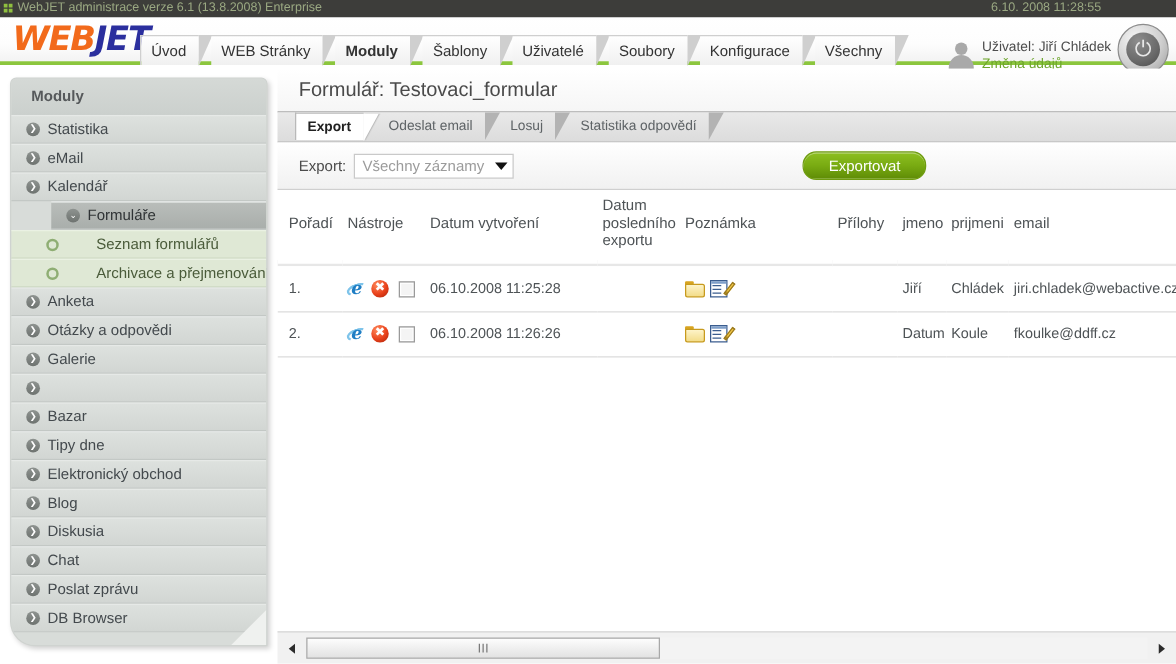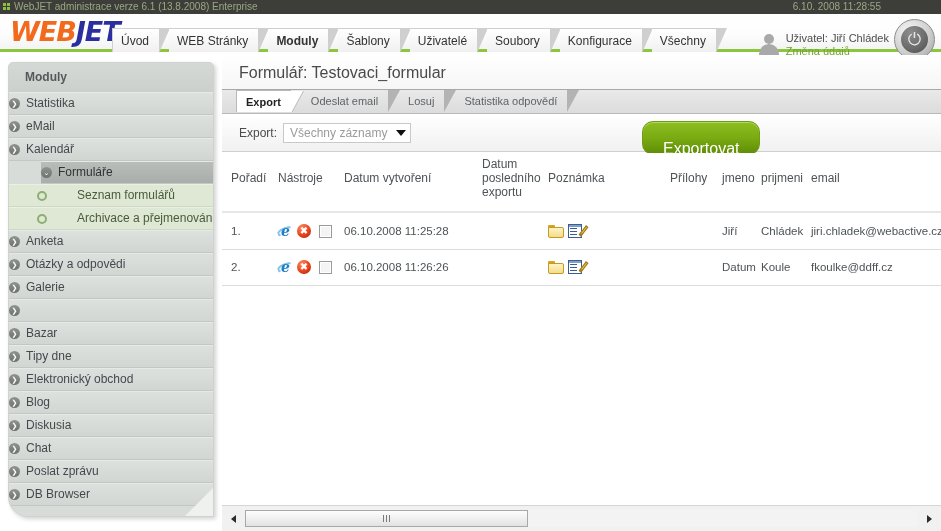--- a/index.html
+++ b/index.html
@@ -119,20 +119,21 @@
     box-shadow: 2px 2px 4px rgba(0,0,0,.18);
     overflow: hidden;
   }
   .sb-title {
     height: 29px; line-height: 29px; padding-left: 16px;
     font-size: 12px; font-weight: bold; color: #56595b;
     background: linear-gradient(to bottom,#d5d9d6,#cbd0cd);
   }
   .sb-item {
     height: 23px; line-height: 23px;
+    padding-left: 12px;
     font-size: 12px; color: #43494d;
     border-top: 1px solid #e6e9e7;
     border-bottom: 1px solid #c3c8c5;
     background: linear-gradient(to bottom,#dde1de,#d2d6d3);
     display: flex; align-items: center;
     white-space: nowrap;
   }
   .sb-item.expanded {
     background: linear-gradient(to bottom,#b9bdba,#a9aeab);
     color: #2f3335;
@@ -229,25 +230,25 @@
   }
   .caret {
     width: 0; height: 0; margin-left: 4px;
     border-left: 5px solid transparent;
     border-right: 5px solid transparent;
     border-top: 6px solid #111;
   }
   .greenbtn {
     position: absolute; left: 420px; top: 7px;
     height: 23px; line-height: 22px;
-    padding: 16px 20px;
+    padding: 0 20px;
     border-radius: 11px;
     background: linear-gradient(to bottom,#8dbf22 0%,#79ab12 50%,#5f8c06 100%);
     border: 1px solid #6f9c10;
-    color: #ffffff; font-size: 16px;
+    color: #ffffff; font-size: 12px;
     text-align: center;
     box-shadow: inset 0 1px 0 rgba(255,255,255,.35);
   }
 
   
   .tablewrap {
     position: absolute; left: 0; top: 98px; right: 0; bottom: 26px;
     background: #fff;
     overflow: hidden;
   }

